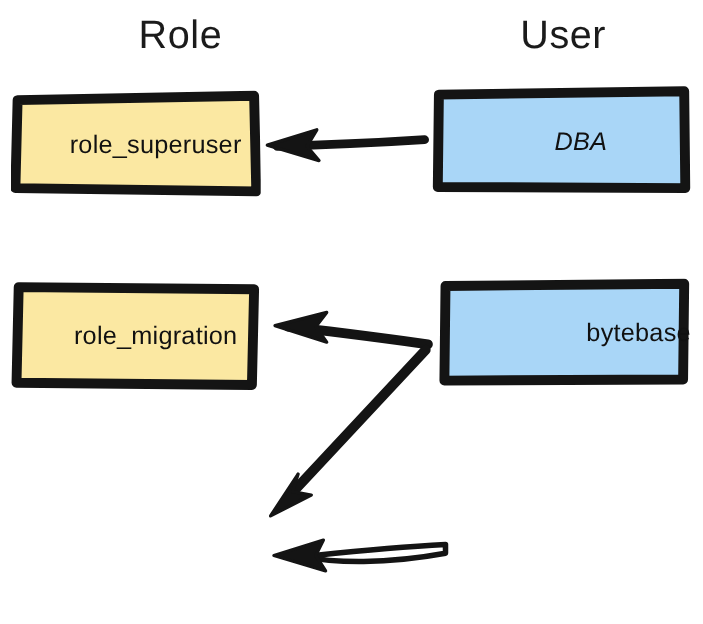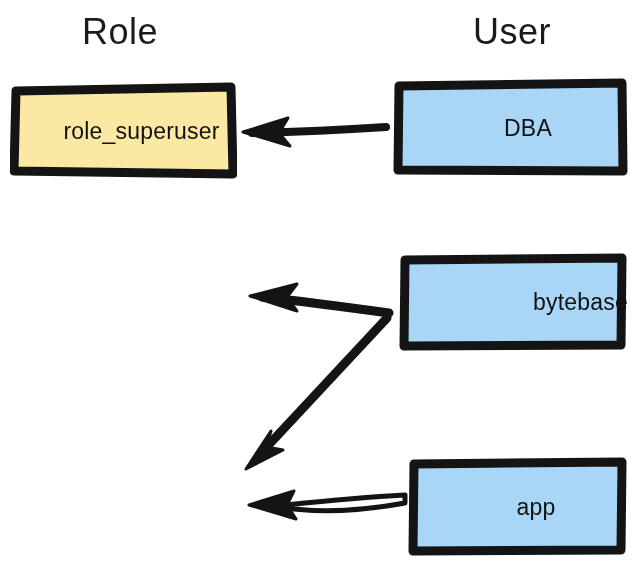--- a/index.html
+++ b/index.html
@@ -18,21 +18,21 @@
   .col-header {
     position: absolute;
     text-align: center;
     color: #1b1b1b;
     font-size: 36px;
     font-weight: 400;
     letter-spacing: 0.5px;
     line-height: 1;
     white-space: nowrap;
   }
-  #header-role  { left: 0px;   top: 14px; width: 240px; }
+  #header-role  { left: 16px;   top: 14px; width: 240px; padding-left: 28px; }
   #header-user  { left: 392px; top: 14px; width: 240px; }
 
   .node {
     position: absolute;
     display: flex;
     align-items: center;
     justify-content: center;
     color: #111111;
     font-size: 23px;
     font-weight: 400;
@@ -72,42 +72,42 @@
   <div class="col-header" id="header-role">Role</div>
   <div class="col-header" id="header-user">User</div>
 
   <div class="node" id="node-role_superuser" style="left: 10px; top: 82px; width: 227px; height: 98px;">
     <svg class="node-svg" viewBox="0 0 227 98" preserveAspectRatio="none">
       <path d="M6,9 L221,5 L223,92 L4,89 Z" fill="#FBE8A2" stroke="#141414" stroke-width="9" stroke-linejoin="round"></path>
     </svg>
     <span class="node-label">role_superuser</span>
   </div>
 
+  <div class="node" id="node-role_migration" style="left: 10px; top: 253px; width: 227px; height: 104px;">
+    <svg class="node-svg" viewBox="0 0 227 104" preserveAspectRatio="none">
+      <path d="M7,8 L221,10 L219,97 L5,95 Z" fill="#FBE8A2" stroke="#141414" stroke-width="9" stroke-linejoin="round"></path>
+    </svg>
+    <span class="node-label">role_migration</span>
+  </div>
 
 
-  <div class="node" id="node-dba" style="left: 392px; top: 78px; width: 236px; height: 100px;">
+  <div class="node" id="node-dba" style="left: 392px; top: 78px; width: 236px; height: 100px; font-style: italic;">
     <svg class="node-svg" viewBox="0 0 236 100" preserveAspectRatio="none">
       <path d="M7,8 L230,5 L231,93 L6,92 Z" fill="#A9D6F7" stroke="#141414" stroke-width="9" stroke-linejoin="round"></path>
     </svg>
     <span class="node-label">DBA</span>
   </div>
 
   <div class="node" id="node-bytebase" style="left: 398px; top: 253px; width: 230px; height: 99px; justify-content: flex-end;">
     <svg class="node-svg" viewBox="0 0 230 99" preserveAspectRatio="none">
       <path d="M7,7 L224,5 L223,92 L6,93 Z" fill="#A9D6F7" stroke="#141414" stroke-width="9" stroke-linejoin="round"></path>
     </svg>
     <span class="node-label">bytebase</span>
   </div>
 
-  <div class="node" id="node-app" style="left: 408px; top: 457px; width: 220px; height: 100px;">
-    <svg class="node-svg" viewBox="0 0 220 100" preserveAspectRatio="none">
-      <path d="M6,7 L214,5 L213,93 L5,94 Z" fill="#A9D6F7" stroke="#141414" stroke-width="9" stroke-linejoin="round"></path>
-    </svg>
-    <span class="node-label">app</span>
-  </div>
 
   <svg id="arrow-layer" viewBox="0 0 639 567">
 
     <g>
       <path d="M386,127 C340,130 295,132 252,133" fill="none" stroke="#141414" stroke-width="8" stroke-linecap="round"></path>
       <path d="M243,132 L288,118 L279,133 L290,146 Z" fill="#141414" stroke="#141414" stroke-width="3" stroke-linejoin="round"></path>
     </g>
 
     <g>
       <path d="M389,313 C345,307 300,301 262,297" fill="none" stroke="#141414" stroke-width="9" stroke-linecap="round"></path>

